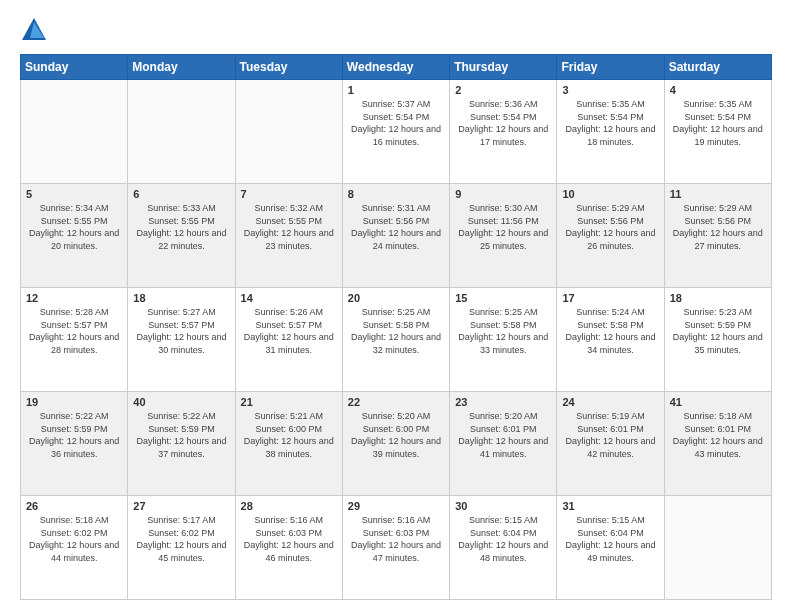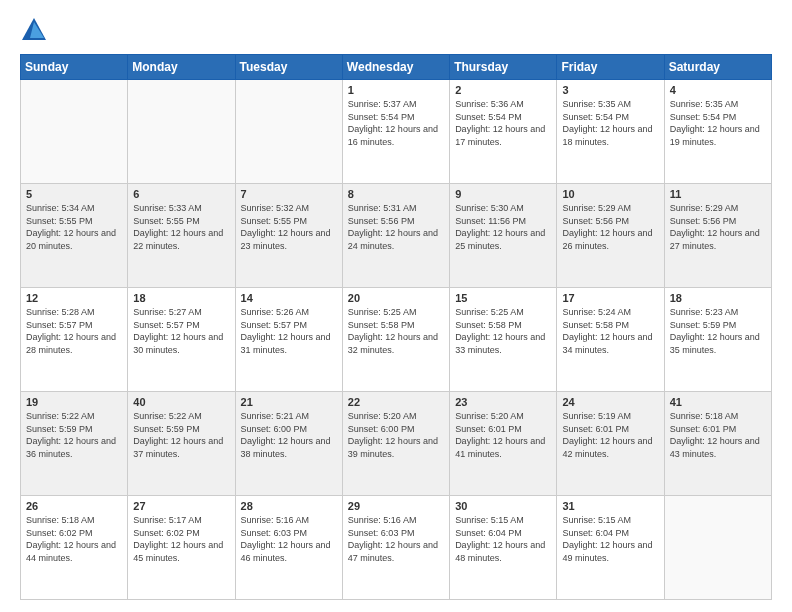--- a/index.html
+++ b/index.html
@@ -94,20 +94,21 @@
     .day-number {
       font-size: 11px;
       font-weight: bold;
       margin-bottom: 2px;
       color: #333;
     }
     .day-info {
       font-size: 9px;
       color: #444;
       line-height: 1.4;
+      text-align: center;
     }
     .row-shaded td {
       background: #f0f0f0 !important;
     }
   </style>
 </head>
 <body>
 
 <div class="page">
   <div class="header">

